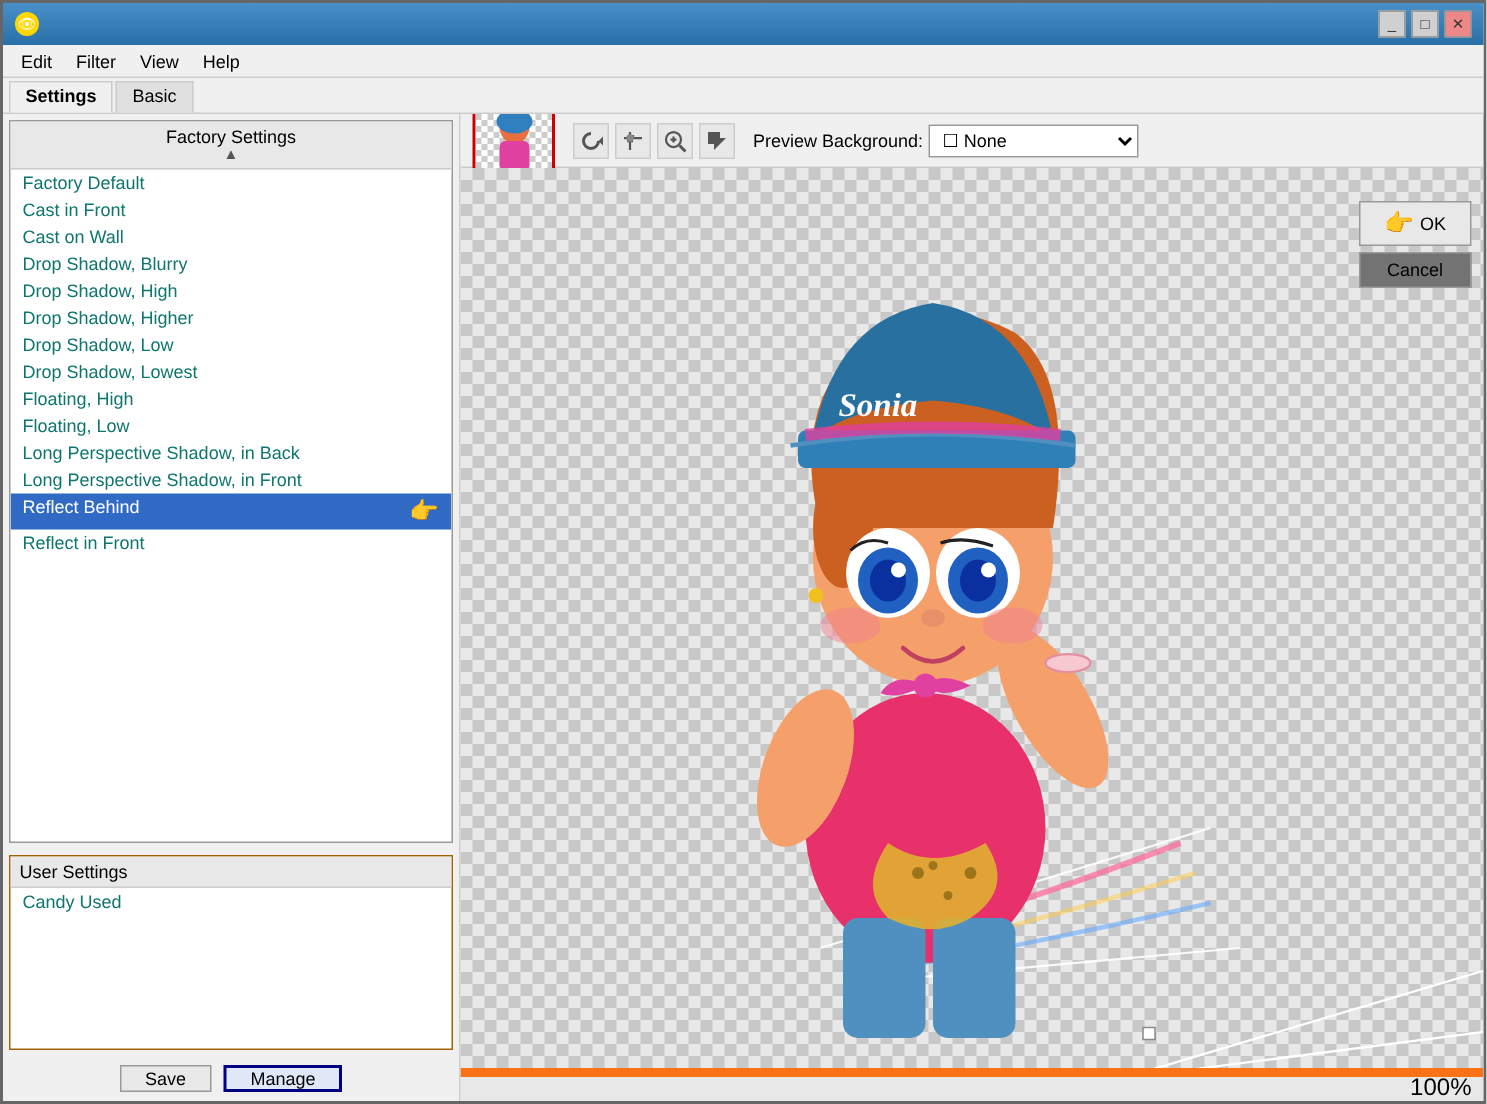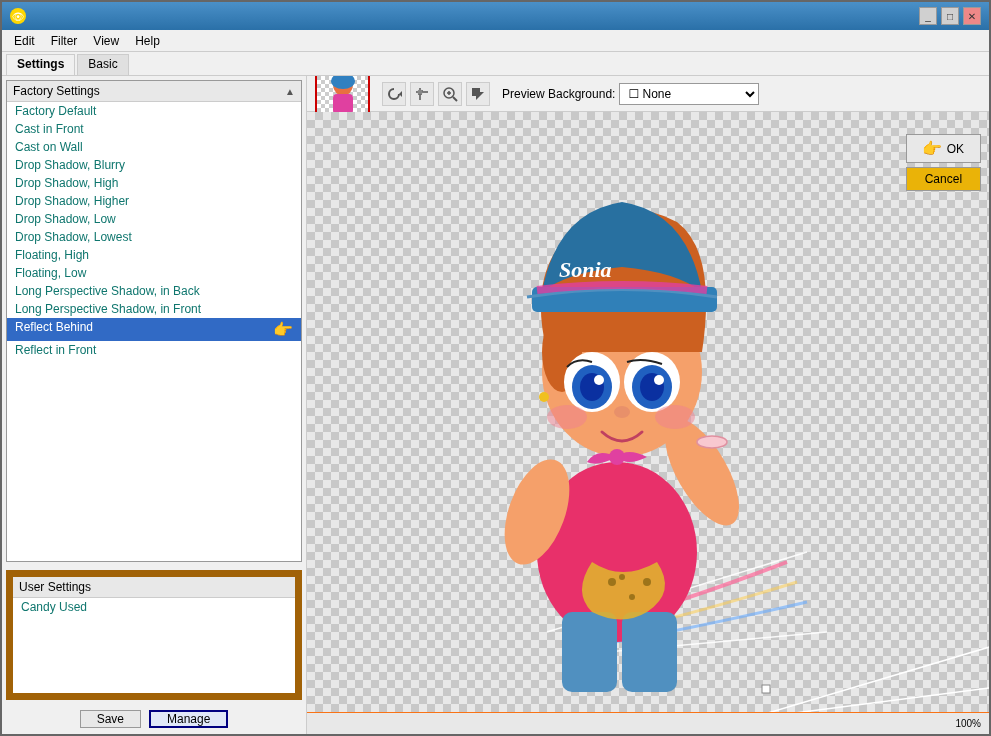--- a/index.html
+++ b/index.html
@@ -122,20 +122,21 @@
       display: flex;
       flex-direction: column;
     }
     .settings-list-header {
       display: flex;
       align-items: center;
       justify-content: space-between;
       padding: 3px 6px;
       background: #e8e8e8;
       border-bottom: 1px solid #ccc;
+      flex-direction: column;
     }
     .settings-list-label {
       font-size: 12px;
     }
     .scroll-arrow {
       cursor: pointer;
       font-size: 10px;
       color: #555;
     }
     .settings-list {
@@ -151,21 +152,21 @@
     }
     .list-item.selected {
       background: #316ac5;
       color: white;
     }
     .list-item.plain {
       color: #0f766e;
     }
     .user-settings-container {
       height: 130px;
-      border: 7px solid #a16207;
+      border: 1px solid #a16207;
       margin: 4px;
       background: white;
       overflow: hidden;
       display: flex;
       flex-direction: column;
     }
     .user-settings-header {
       padding: 3px 6px;
       background: #e8e8e8;
       border-bottom: 1px solid #ccc;
@@ -243,26 +244,26 @@
     }
     .preview-area {
       flex: 1;
       overflow: hidden;
       position: relative;
       background: repeating-conic-gradient(#c0c0c0 0% 25%, #e8e8e8 0% 50%) 0 0 / 16px 16px;
     }
     .status-bar {
       height: 22px;
       background: #e8e8e8;
-      border-top: 1px solid #f97316;
+      border-top: 6px solid #f97316;
       display: flex;
       align-items: center;
       justify-content: flex-end;
       padding: 0 8px;
-      font-size: 10px;
+      font-size: 16px;
       flex-shrink: 0;
     }
     .ok-cancel-area {
       position: absolute;
       right: 8px;
       top: 58px;
       display: flex;
       flex-direction: column;
       gap: 4px;
       z-index: 10;
@@ -274,21 +275,21 @@
       cursor: pointer;
       font-size: 12px;
       display: flex;
       align-items: center;
       gap: 4px;
       min-width: 70px;
     }
     .cancel-btn {
       padding: 4px 16px;
       border: 1px solid #999;
-      background: #eab308;
+      background: #737373;
       cursor: pointer;
       font-size: 12px;
       min-width: 70px;
     }
     .hand-cursor {
       display: inline-block;
       font-size: 16px;
       color: #d4a800;
     }
     

